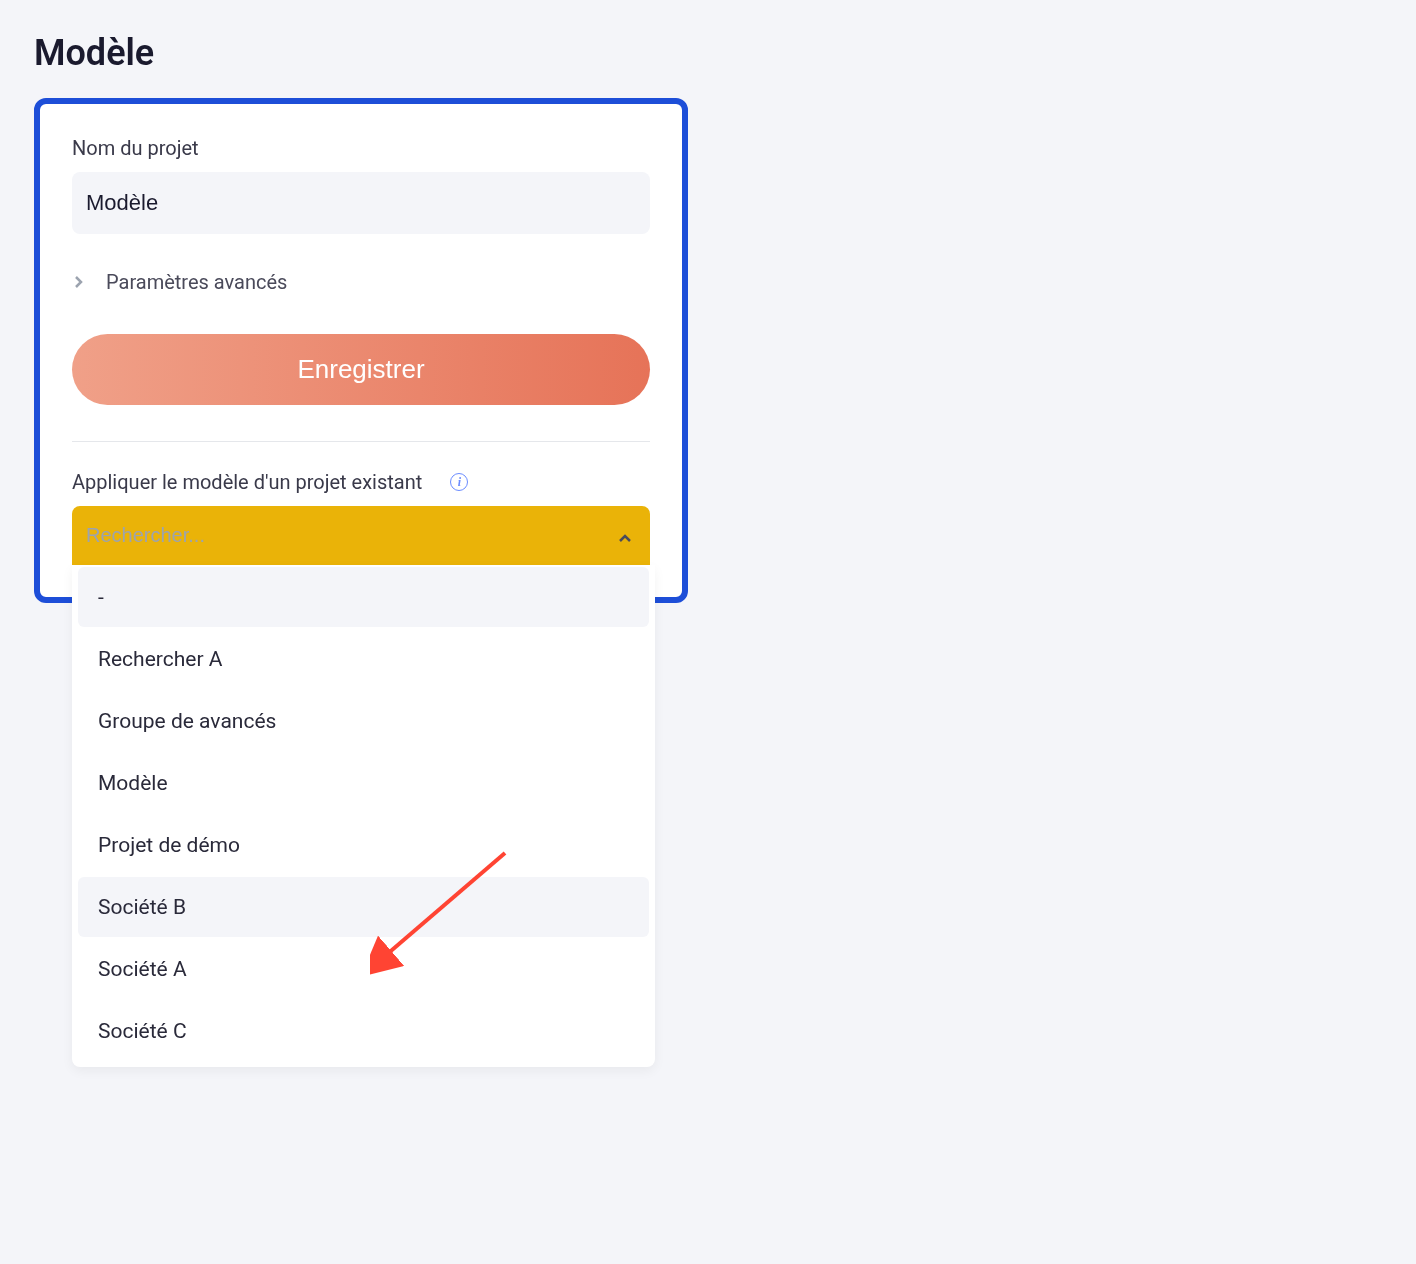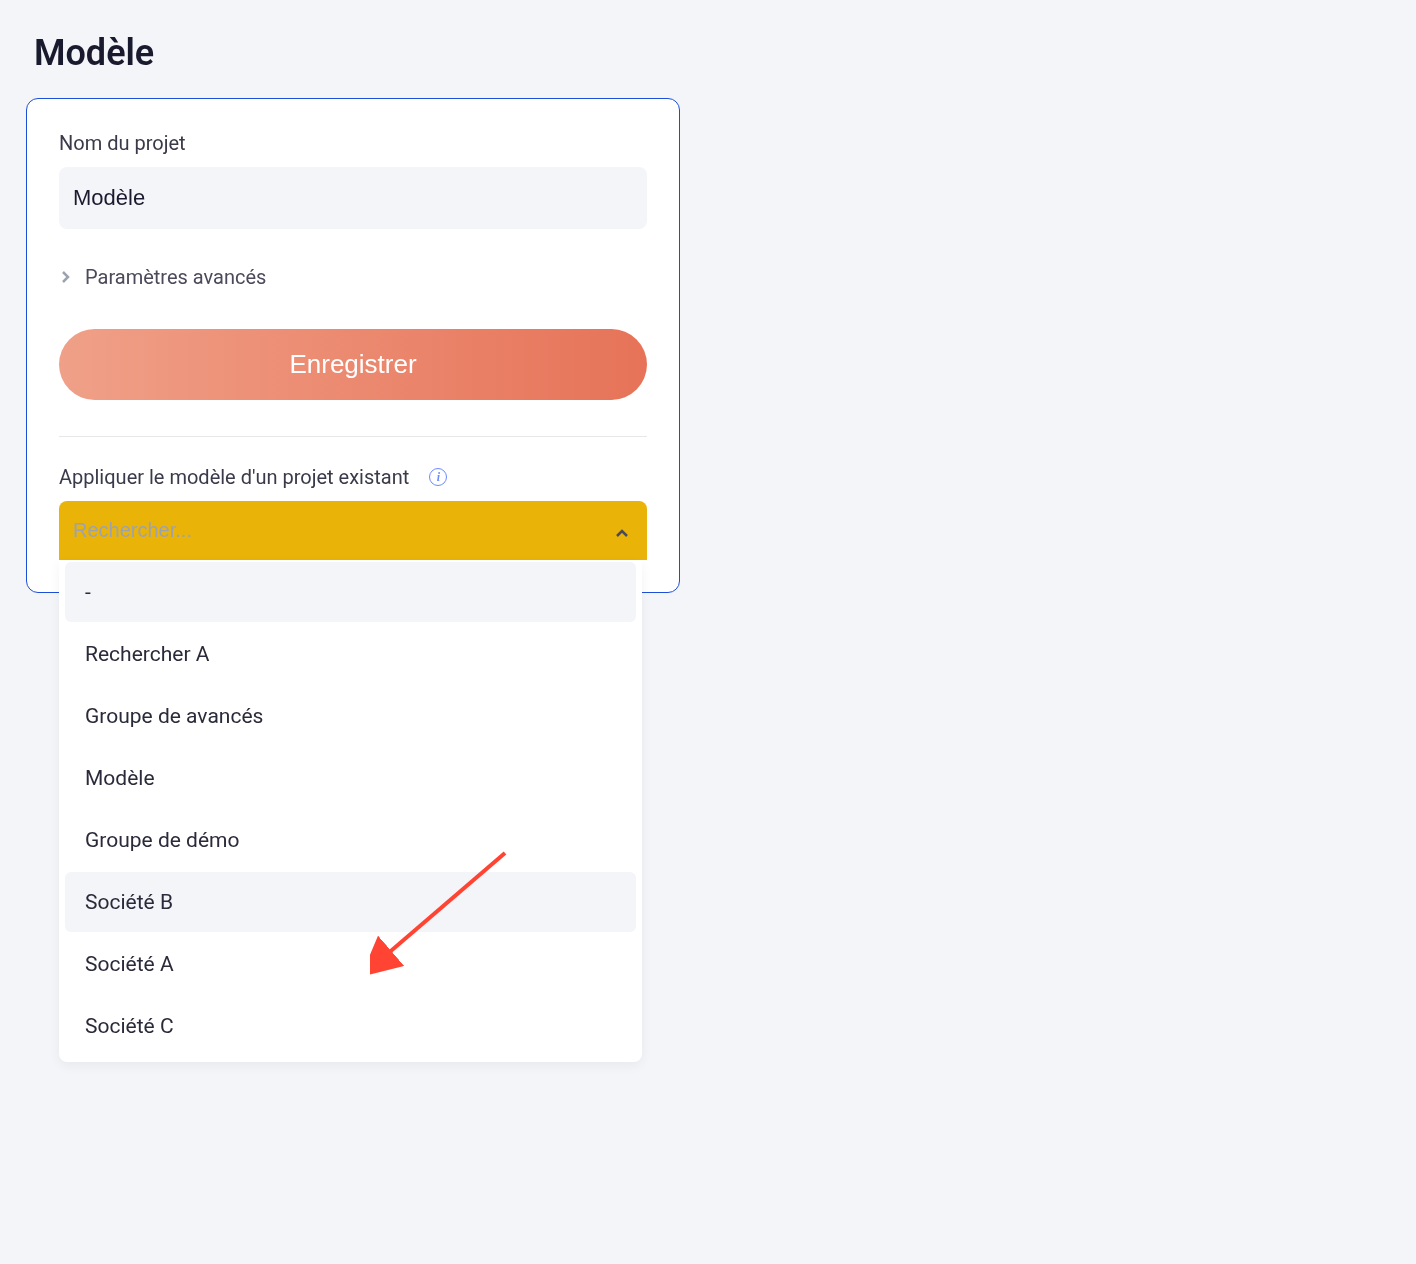--- a/index.html
+++ b/index.html
@@ -15,23 +15,23 @@
       height: 1264px;
     }
     .page-title {
       font-size: 36px;
       font-weight: 600;
       color: #1a1a2e;
       padding: 32px 0 24px 34px;
     }
     .card {
       background: #ffffff;
-      border: 1px solid #1d4ed8;
+      border: 6px solid #1d4ed8;
       border-radius: 12px;
-      margin-left: 26px;
+      margin-left: 34px;
       width: 654px;
       padding: 32px;
       position: relative;
     }
     .field-label {
       font-size: 20px;
       color: #3a3a4a;
       margin-bottom: 12px;
       display: block;
     }
@@ -41,21 +41,21 @@
       border: none;
       border-radius: 8px;
       padding: 18px 14px;
       font-size: 22px;
       color: #1a1a2e;
       font-weight: 500;
     }
     .advanced-toggle {
       display: flex;
       align-items: center;
-      gap: 12px;
+      gap: 20px;
       margin-top: 36px;
       margin-bottom: 40px;
       cursor: pointer;
       color: #4a4a5a;
       font-size: 20px;
     }
     .chevron-right-icon {
       width: 14px;
       height: 14px;
       display: inline-flex;
@@ -79,21 +79,21 @@
       cursor: pointer;
     }
     .divider {
       height: 1px;
       background: #e5e7eb;
       margin: 36px 0 28px 0;
     }
     .section-label-row {
       display: flex;
       align-items: center;
-      gap: 20px;
+      gap: 28px;
       margin-bottom: 12px;
     }
     .section-label {
       font-size: 20px;
       color: #3a3a4a;
     }
     .info-icon {
       width: 18px;
       height: 18px;
       border: 1.5px solid #6b8cff;
@@ -201,21 +201,21 @@
       <svg viewBox="0 0 14 10" width="14" height="10">
           <path d="M2 8 L7 3 L12 8"></path>
         </svg>
     </span>
 
     <div class="dropdown-list" id="dropdown-list">
         <div class="dropdown-option selected">-</div>
         <div class="dropdown-option">Rechercher A</div>
         <div class="dropdown-option">Groupe de avancés</div>
         <div class="dropdown-option">Modèle</div>
-        <div class="dropdown-option">Groupe de démo</div>
+        <div class="dropdown-option">Projet de démo</div>
         <div class="dropdown-option highlighted">Société B</div>
         <div class="dropdown-option">Société A</div>
         <div class="dropdown-option">Société C</div>
       </div>
   </div>
 
 </div>
 
 <svg class="arrow-annotation" style="left:370px; top:848px;" width="150" height="130" viewBox="0 0 150 130">
   <defs>

